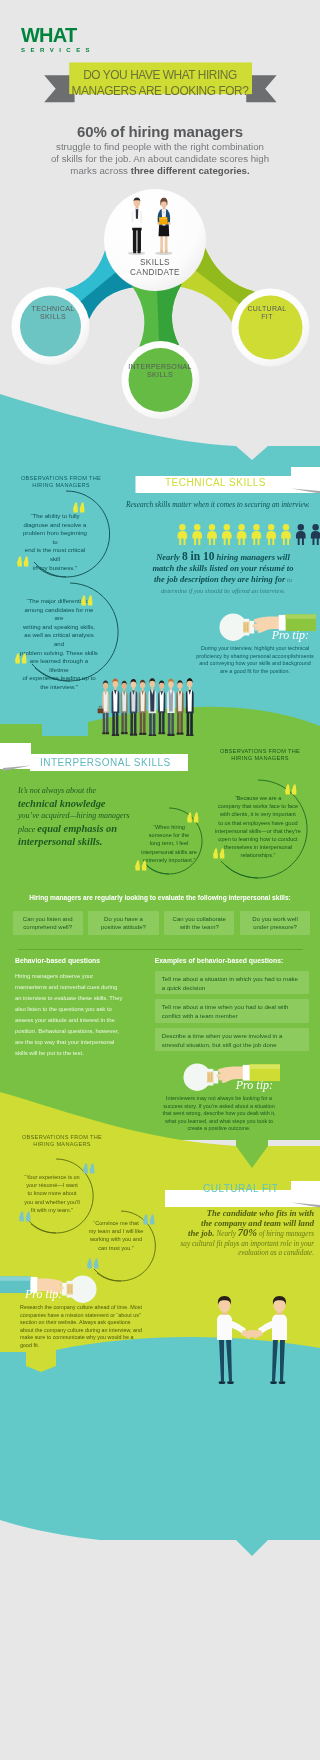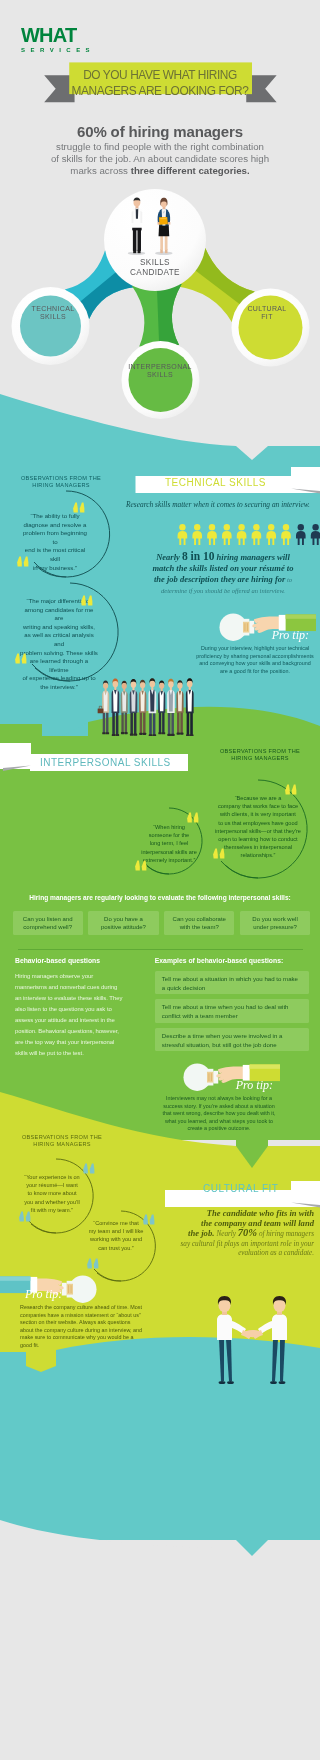--- a/index.html
+++ b/index.html
@@ -345,20 +345,27 @@
   <rect x="0" y="3" width="31" height="26" fill="#ffffff"></rect>
   <path d="M31,25.5 L3,31 L3,28 Z" fill="#a7a9ac"></path>
 </svg>
 <div class="sectitle" id="inter-title">INTERPERSONAL  SKILLS</div>
 
 <div class="obslabel" id="inter-obs">
   <div>OBSERVATIONS FROM THE</div>
   <div>HIRING MANAGERS</div>
 </div>
 
+<div class="script" id="inter-script">
+  <div>It’s not always about the</div>
+  <div class="b">technical knowledge</div>
+  <div>you’ve acquired—hiring managers</div>
+  <div><span>place </span><span class="b">equal emphasis on</span></div>
+  <div class="b">interpersonal skills.</div>
+</div>
 
 <svg class="qcircle" style="left:134px;top:806px;width:70px;height:70px" viewBox="0 0 70 70">
   <path d="M35,2 A33,33 0 1,1 10,56.5" fill="none" stroke="#1c6b22" stroke-width="0.9"></path>
   <path d="M13,60 A33,33 0 0,0 35,68" fill="none" stroke="#1c6b22" stroke-width="0.9"></path>
 </svg>
 <div class="cq ig" id="iq1">“When hiring<br>someone for the<br>long term, I feel<br>interpersonal skills are<br>extremely important.”</div>
 <svg class="qmk" id="iq1m1" style="left:186px;top:812px" viewBox="0 0 14 11">
       <path d="M3.3,0.6 L4.9,0.6 L5.8,6.6 L5.8,10.4 L1.6,10.4 L1.1,6.4 Z" fill="#ede93b"></path>
       <path d="M9.9,0.6 L11.5,0.6 L12.4,6.6 L12.4,10.4 L8.2,10.4 L7.7,6.4 Z" fill="#ede93b"></path>
     </svg>

